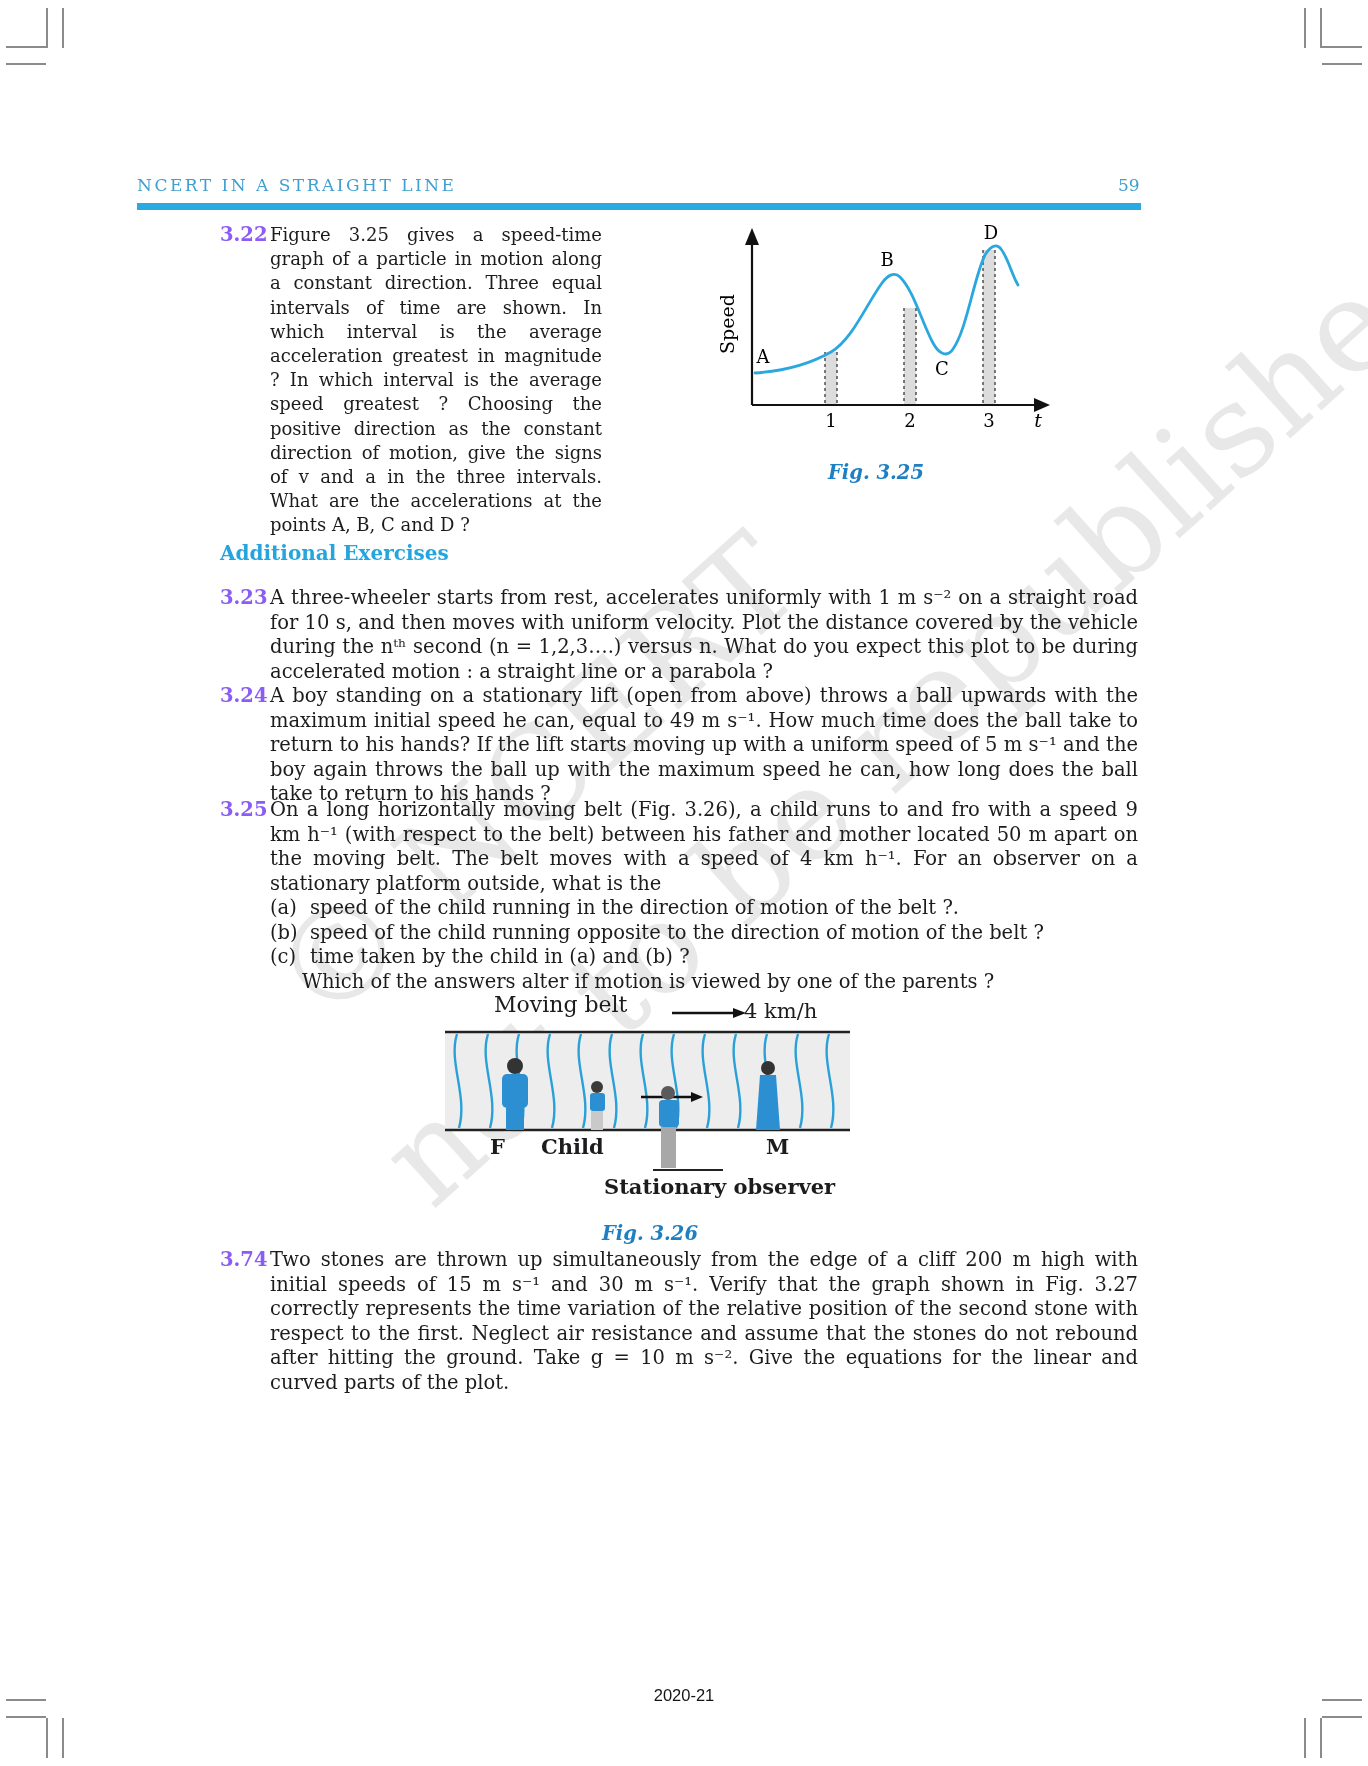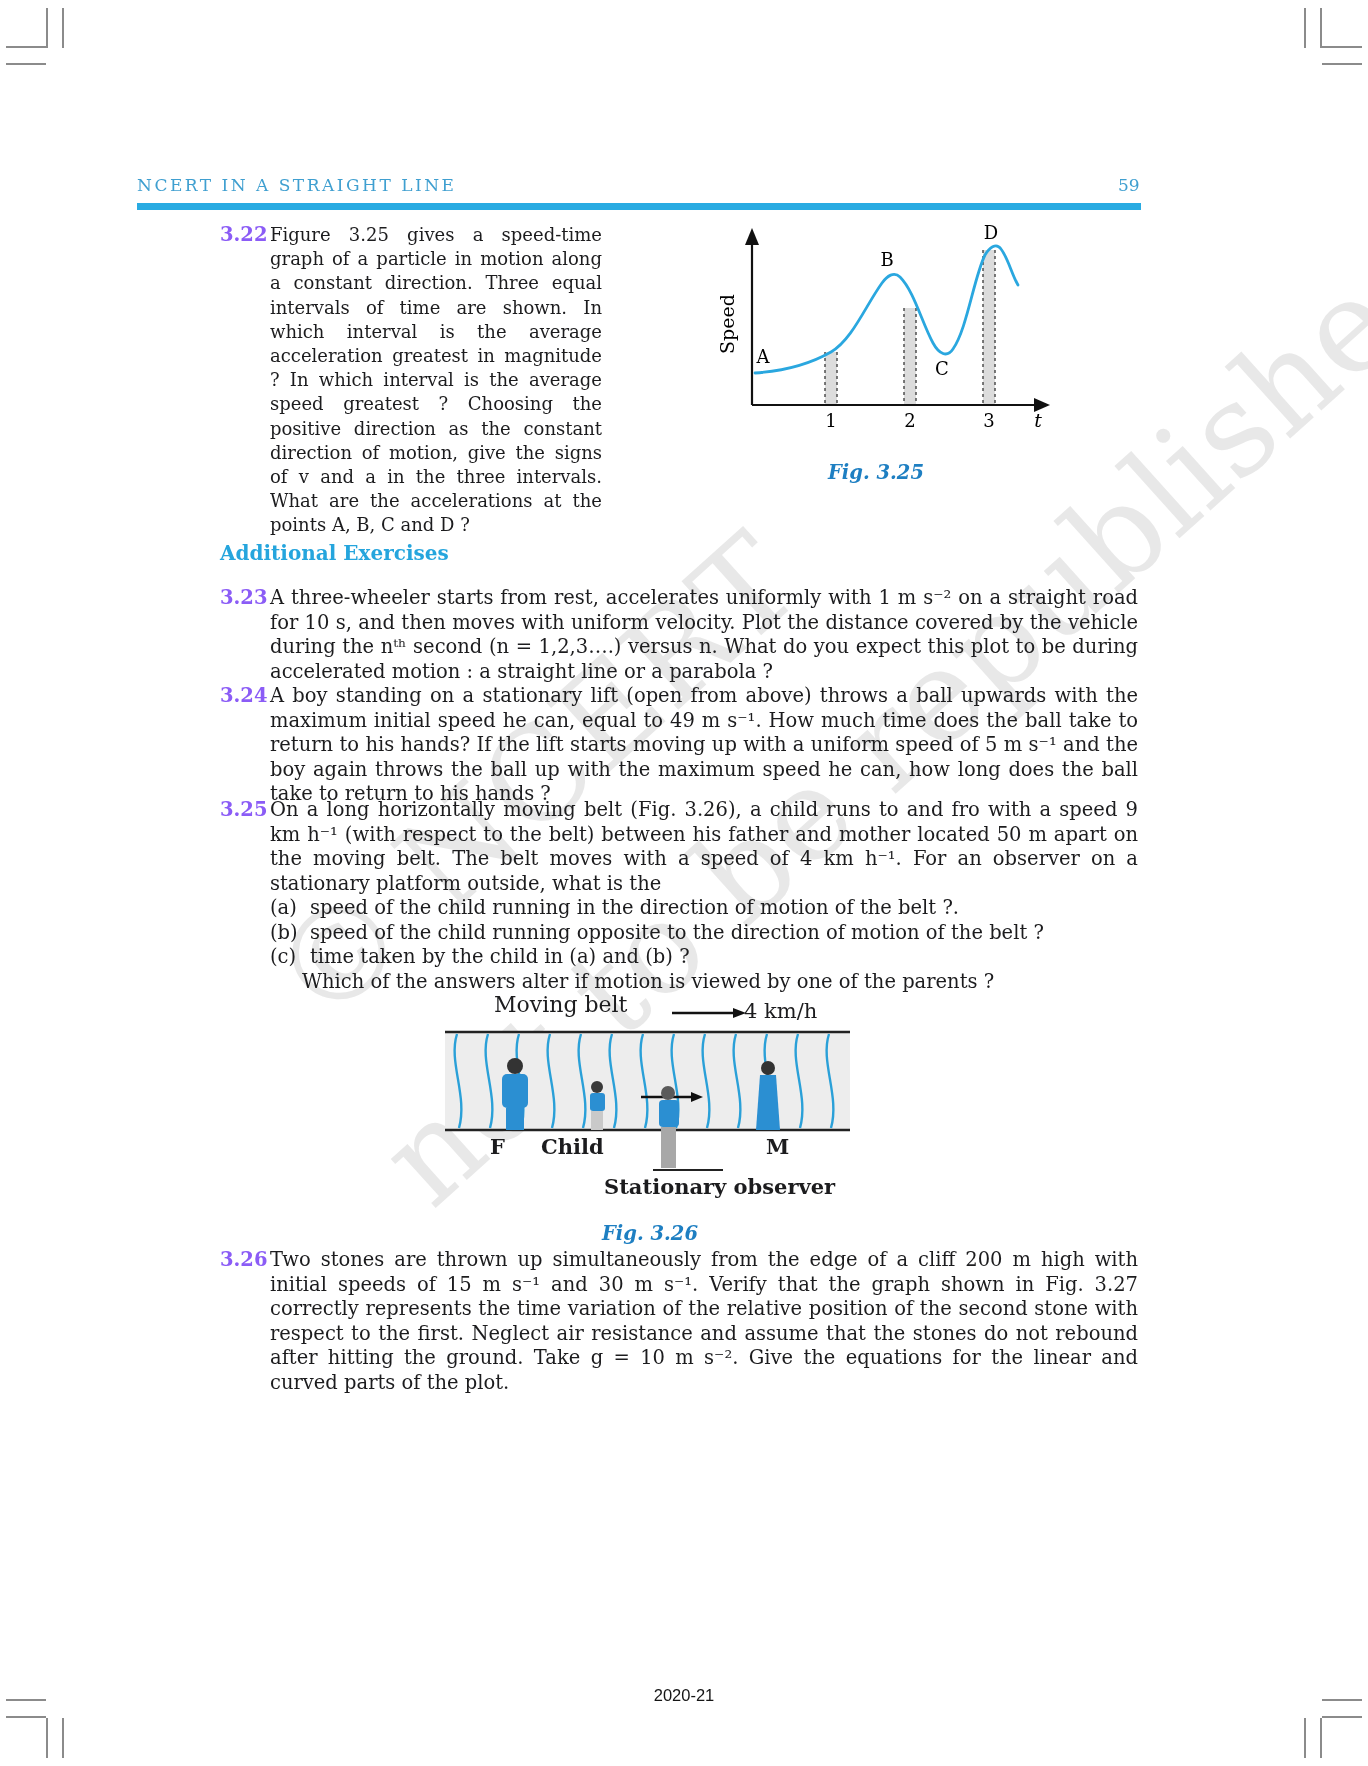--- a/index.html
+++ b/index.html
@@ -184,18 +184,18 @@
     </g>
 
     <line x1="208" y1="185" x2="278" y2="185" stroke="#222" stroke-width="2"></line>
   </svg>
   <div class="flabel fbold" style="left:490px;top:1134px">F</div>
   <div class="flabel fbold" style="left:541px;top:1134px">Child</div>
   <div class="flabel fbold" style="left:766px;top:1134px">M</div>
   <div class="flabel fbold" style="left:604px;top:1174px">Stationary observer</div>
   <div class="figcap fig" style="left:445px;top:1212px;width:410px">Fig.  3.26</div>
 
-  <div class="exnum" style="left:220px;top:1248px">3.26</div>
+  <div class="exnum" style="left:220px;top:1248px">3.74</div>
   <div class="extext mainw" style="left:270px;top:1248px">Two stones are thrown up simultaneously from the edge of a cliff 200 m high with initial speeds of 15 m s⁻¹ and 30 m s⁻¹. Verify that the graph shown in  Fig. 3.27 correctly represents the time  variation of the relative position of the second stone with respect to the first. Neglect air resistance and assume that the stones do not rebound after hitting the ground. Take g = 10 m s⁻². Give the equations for the linear and curved parts of the plot.</div>
 
   <div class="footer">2020-21</div>
 
 </div>
 
 </body></html>

